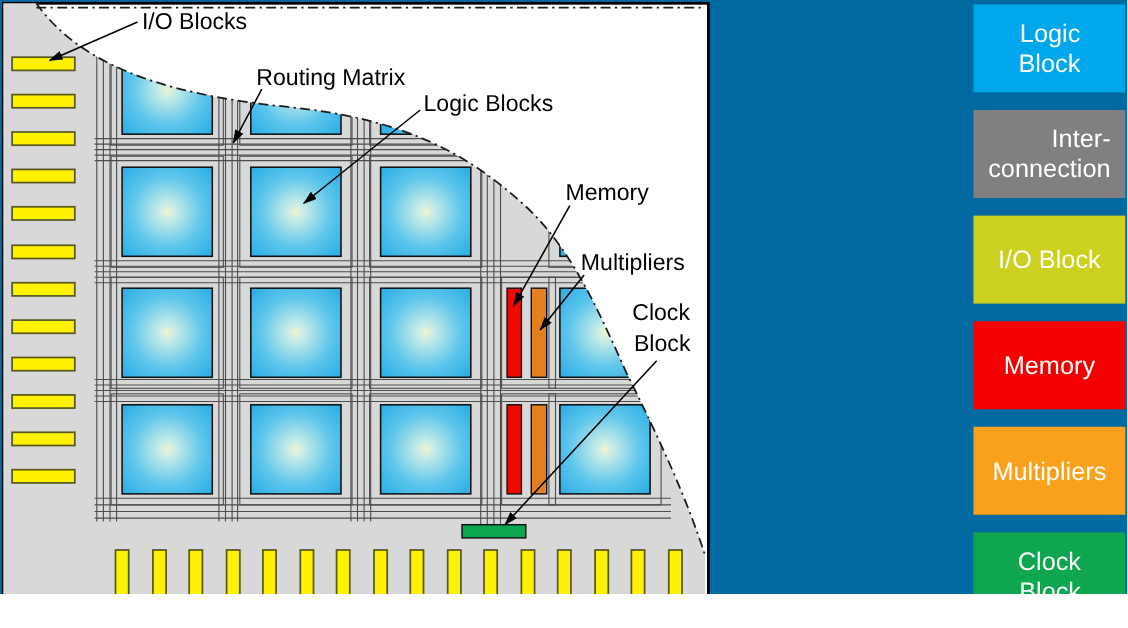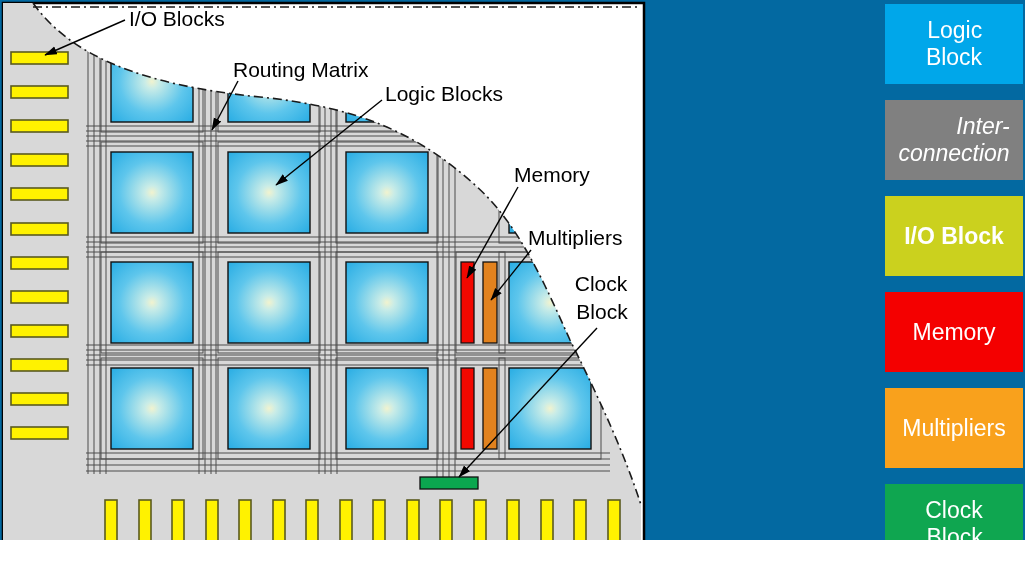--- a/index.html
+++ b/index.html
@@ -163,21 +163,21 @@
 
       <line x1="597" y1="328" x2="459" y2="477" stroke="#000" stroke-width="1.4" marker-end="url(#ah)"></line>
       <text x="601" y="291" text-anchor="middle">Clock</text>
       <text x="602" y="319" text-anchor="middle">Block</text>
     </g>
   </svg>
 
   <div id="legend">
       <div class="legend-item" style="background: rgb(0, 167, 234); color: rgb(255, 255, 255);">Logic
 Block</div>
-      <div class="legend-item" style="background: rgb(128, 128, 128); color: rgb(255, 255, 255); font-style: italic;">Inter-
+      <div class="legend-item" style="background: rgb(128, 128, 128); color: rgb(255, 255, 255);">Inter-
 connection</div>
-      <div class="legend-item" style="background: rgb(203, 209, 30); color: rgb(255, 255, 255); font-weight: bold;">I/O Block</div>
+      <div class="legend-item" style="background: rgb(203, 209, 30); color: rgb(255, 255, 255);">I/O Block</div>
       <div class="legend-item" style="background: rgb(244, 0, 0); color: rgb(255, 255, 255);">Memory</div>
       <div class="legend-item" style="background: rgb(249, 161, 28); color: rgb(255, 255, 255);">Multipliers</div>
       <div class="legend-item" style="background: rgb(15, 166, 80); color: rgb(255, 255, 255);">Clock
 Block</div>
     </div>
 </div>
 
 </body></html>

